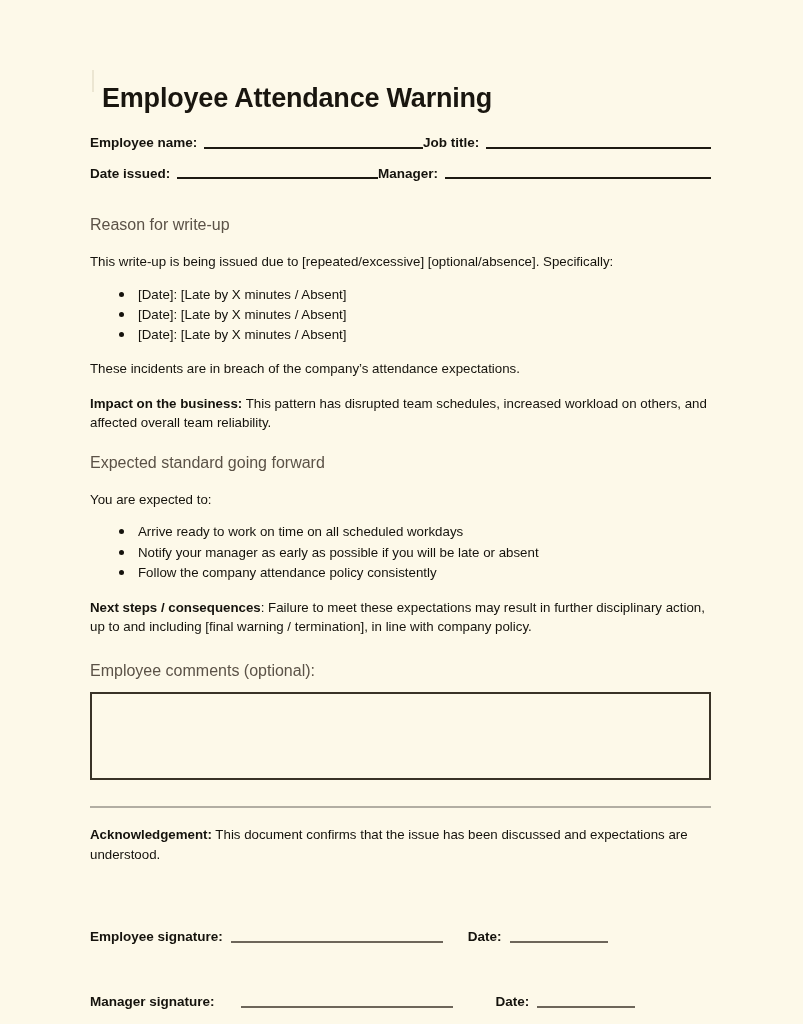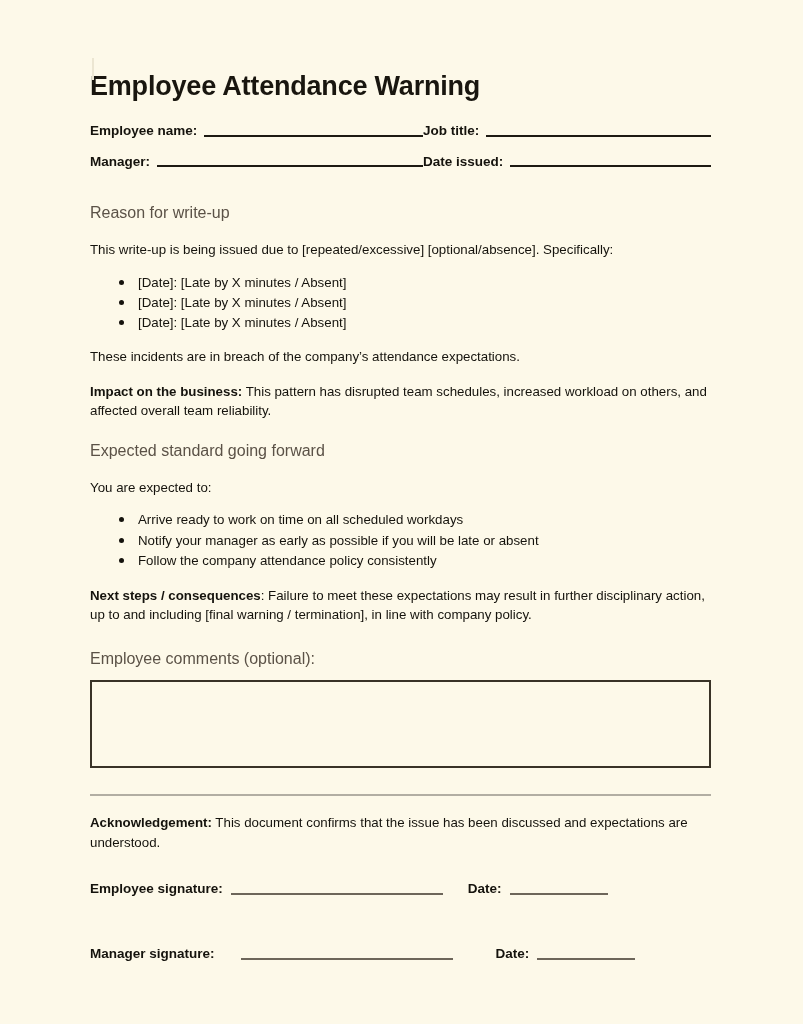--- a/index.html
+++ b/index.html
@@ -25,21 +25,21 @@
     position: absolute;
     left: 92px;
     top: 58px;
     width: 2px;
     height: 22px;
     background: #ece6d2;
   }
 
   
   .doc-title {
-    margin: 0;
+    margin: 12px;
     padding-top: 72px;
     font-size: 27px;
     font-weight: bold;
     letter-spacing: -0.2px;
     color: #19160f;
     line-height: 1.1;
   }
 
   
   .field-grid {
@@ -142,21 +142,21 @@
     margin-top: 26px;
     height: 0;
     border-top: 2px solid #b2aea3;
   }
 
   
   .sig-row {
     display: flex;
     align-items: flex-end;
   }
-  .sig-row.first { margin-top: 30px; }
+  .sig-row.first { margin-top: 66px; }
   .sig-row.second { margin-top: 50px; gap: 18px; }
   .sig-label {
     font-size: 13.5px;
     font-weight: bold;
     color: #15130d;
     white-space: nowrap;
     line-height: 1.1;
   }
   .sig-rule {
     height: 0;
@@ -189,26 +189,26 @@
         <span class="field-label">Employee name:</span>
         <span class="field-rule"></span>
       </div>
       <div class="field right">
         <span class="field-label">Job title:</span>
         <span class="field-rule"></span>
       </div>
     </div>
 
     <div class="field-row">
+      <div class="field right">
+        <span class="field-label">Date issued:</span>
+        <span class="field-rule"></span>
+      </div>
       <div class="field left">
         <span class="field-label">Manager:</span>
-        <span class="field-rule"></span>
-      </div>
-      <div class="field right">
-        <span class="field-label">Date issued:</span>
         <span class="field-rule"></span>
       </div>
     </div>
 
   </div>
 
   <h2 class="section-heading h-reason">Reason for write-up</h2>
 
   <p class="body intro">This write-up is being issued due to [repeated/excessive] [optional/absence]. Specifically:</p>
 

